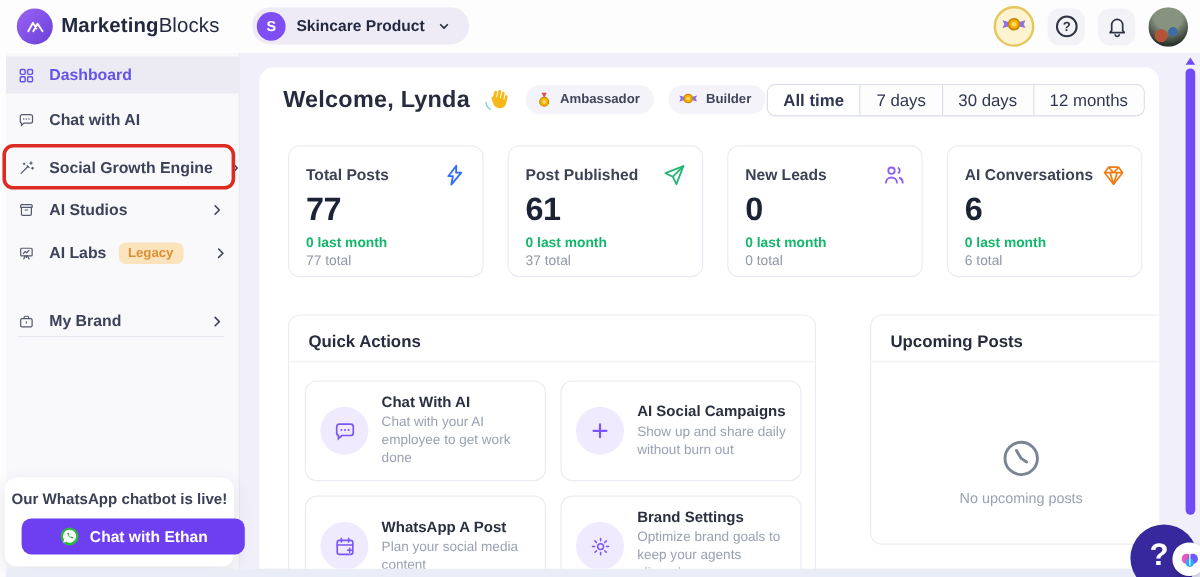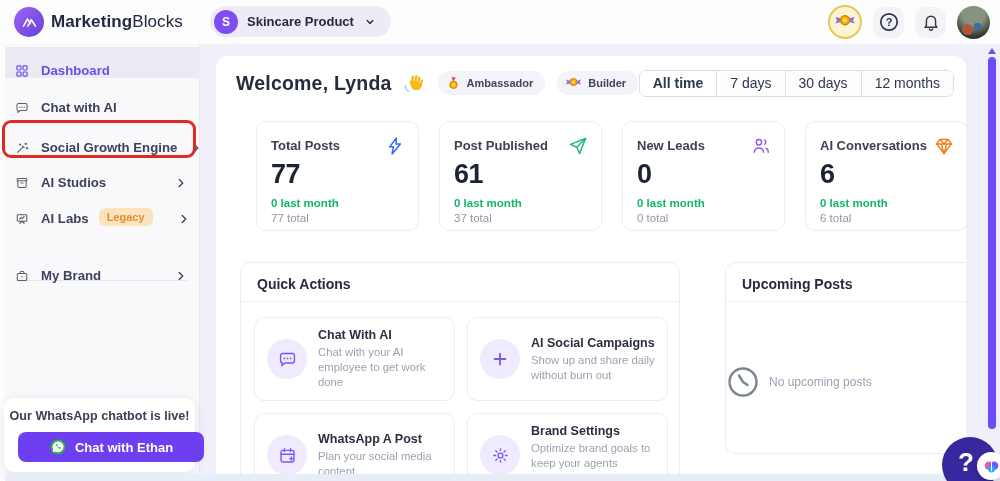--- a/index.html
+++ b/index.html
@@ -22,21 +22,21 @@
   .hdr-right { right:10px; top:5px; display:flex; align-items:center; gap:11px; }
   .reward-btn { width:34px; height:34px; border-radius:50%; background:#fcf3d1; border:2px solid #e6c75b; display:flex; align-items:center; justify-content:center; cursor:pointer; }
   .sq-btn { width:31px; height:31px; border-radius:10px; background:#f3f3f7; display:flex; align-items:center; justify-content:center; cursor:pointer; }
   .hdr-avatar { width:33px; height:33px; border-radius:50%; cursor:pointer;
     background: radial-gradient(circle at 32% 72%, #b4533a 0 16%, transparent 17%),
                 radial-gradient(circle at 62% 62%, #3b6ea5 0 13%, transparent 14%),
                 radial-gradient(circle at 50% 22%, #87927f 0 38%, #2c352c 78%); }
 
   
   .sidebar { left:5px; top:44px; width:195px; height:437px; background:#f9f9fc; border-right:1px solid #e9e9f0; z-index:3; }
-  .side-item { position:absolute; left:0; width:195px; height:31px; display:flex; align-items:flex-end; gap:12px; padding:0 12px 0 10px; cursor:pointer; }
+  .side-item { position:absolute; left:0; width:195px; height:31px; display:flex; align-items:center; gap:12px; padding:0 12px 0 10px; cursor:pointer; }
   .side-item .lbl { font-size:13.2px; color:#3c425a; font-weight:600; flex:1; white-space:nowrap; }
   .side-item.active { background:#ecebf4; }
   .side-item.active .lbl { color:#6453e9; }
   .chev { width:14px; height:14px; flex:none; }
   .legacy-badge { background:#fbe3bd; color:#dd8f33; font-size:11px; font-weight:700; border-radius:6px; padding:3px 8px; margin-left:-2px; }
   .side-divider { position:absolute; left:10px; top:236px; width:172px; height:1px; background:#e6e6ed; }
   .annotation { left:2px; top:120px; width:194px; height:38px; border:3px solid #dd2b24; border-radius:9px; z-index:6; pointer-events:none; }
 
   .wa-card { left:4px; top:398px; width:191px; height:74px; background:#fff; border-radius:10px; box-shadow:0 4px 14px rgba(40,40,80,.10); z-index:5; }
   .wa-text { position:absolute; top:11px; left:0; width:100%; text-align:center; font-size:12.6px; color:#3b4154; font-weight:600; }
@@ -48,39 +48,39 @@
 
   .welcome-row { position:absolute; left:20px; top:12px; height:30px; display:flex; align-items:center; gap:12px; }
   .welcome-title { font-size:19.5px; font-weight:800; color:#262b3d; letter-spacing:.2px; }
   .badge-pill { height:24px; border-radius:13px; background:#f4f3f9; display:flex; align-items:center; gap:6px; padding:0 12px 0 8px; font-size:11px; font-weight:700; color:#40465a; }
 
   .filters { position:absolute; right:12px; top:14px; height:27px; display:flex; border:1px solid #d9dde8; border-radius:7px; overflow:hidden; background:#fff; }
   .filters .seg { padding:0 13px; line-height:25px; font-size:14px; color:#2f3750; border-left:1px solid #dcdfe9; cursor:pointer; background:#fdfdfe; }
   .filters .seg:first-child { border-left:none; }
   .filters .seg.selected { font-weight:700; background:#fff; }
 
-  .stats-row { position:absolute; left:40px; top:65px; width:712px; height:110px; display:flex; gap:20px; }
+  .stats-row { position:absolute; left:24px; top:65px; width:712px; height:110px; display:flex; gap:20px; }
   .stat-card { flex:1; background:#fff; border:1px solid #eceaf2; border-radius:10px; padding:16px 14px 12px; position:relative; }
   .stat-label { font-size:13px; font-weight:700; color:#3c4254; }
   .stat-icon { position:absolute; right:13px; top:14px; }
   .stat-value { font-size:27px; font-weight:800; color:#1b2335; letter-spacing:-.5px; margin-top:6px; }
   .stat-change { font-size:11.5px; font-weight:700; color:#12b76a; margin-top:7px; }
   .stat-total { font-size:11.5px; color:#9097a6; margin-top:3px; }
 
   .qa-panel { position:absolute; left:24px; top:206px; width:440px; height:250px; border:1px solid #eceaf2; border-radius:10px; background:#fff; }
   .panel-title { position:absolute; left:16px; top:13px; font-size:14px; font-weight:700; color:#262b3d; }
   .panel-divider { position:absolute; left:0; top:38px; width:100%; height:1px; background:#efeef4; }
   .qa-grid { position:absolute; left:13px; top:54px; width:414px; display:grid; grid-template-columns:1fr 1fr; gap:12px; }
   .qa-tile { height:84px; border:1px solid #eceaf2; border-radius:10px; background:#fff; display:flex; align-items:center; gap:11px; padding:0 10px 0 12px; cursor:pointer; }
   .qa-icon { width:40px; height:40px; border-radius:50%; background:#efeafd; display:flex; align-items:center; justify-content:center; flex:none; }
   .qa-title { font-size:12.5px; font-weight:800; color:#2a3040; margin-bottom:3px; }
   .qa-desc { font-size:11.3px; color:#9aa2b1; line-height:1.32; }
 
   .up-panel { position:absolute; left:509px; top:206px; width:252px; height:192px; border:1px solid #eceaf2; border-radius:10px; background:#fff; }
-  .up-empty { position:absolute; left:0; top:102px; width:100%; display:flex; align-items:center; gap:9px; }
+  .up-empty { position:absolute; left:0; top:102px; width:100%; display:flex; flex-direction:column; align-items:center; gap:9px; }
   .up-empty-text { font-size:12px; color:#9aa2b1; }
 
   
   .scrollbar { left:988px; top:57px; width:8px; height:372px; background:#6f4cf8; border-radius:4px; z-index:5; cursor:pointer; }
   .scroll-arrow { left:988px; top:48px; width:0; height:0; border-left:4px solid transparent; border-right:4px solid transparent; border-bottom:6px solid #6f4cf8; z-index:5; }
 
   
   .float-help { left:942px; top:437px; width:56px; height:56px; border-radius:50%; background:#38289d; z-index:10; cursor:pointer; }
   .float-q { position:absolute; left:16px; top:10px; color:#fff; font-size:26px; font-weight:800; }
   .float-brain { left:977px; top:452px; width:28px; height:28px; border-radius:50%; background:#fff; box-shadow:0 2px 6px rgba(0,0,0,.2); display:flex; align-items:center; justify-content:center; z-index:11; }

